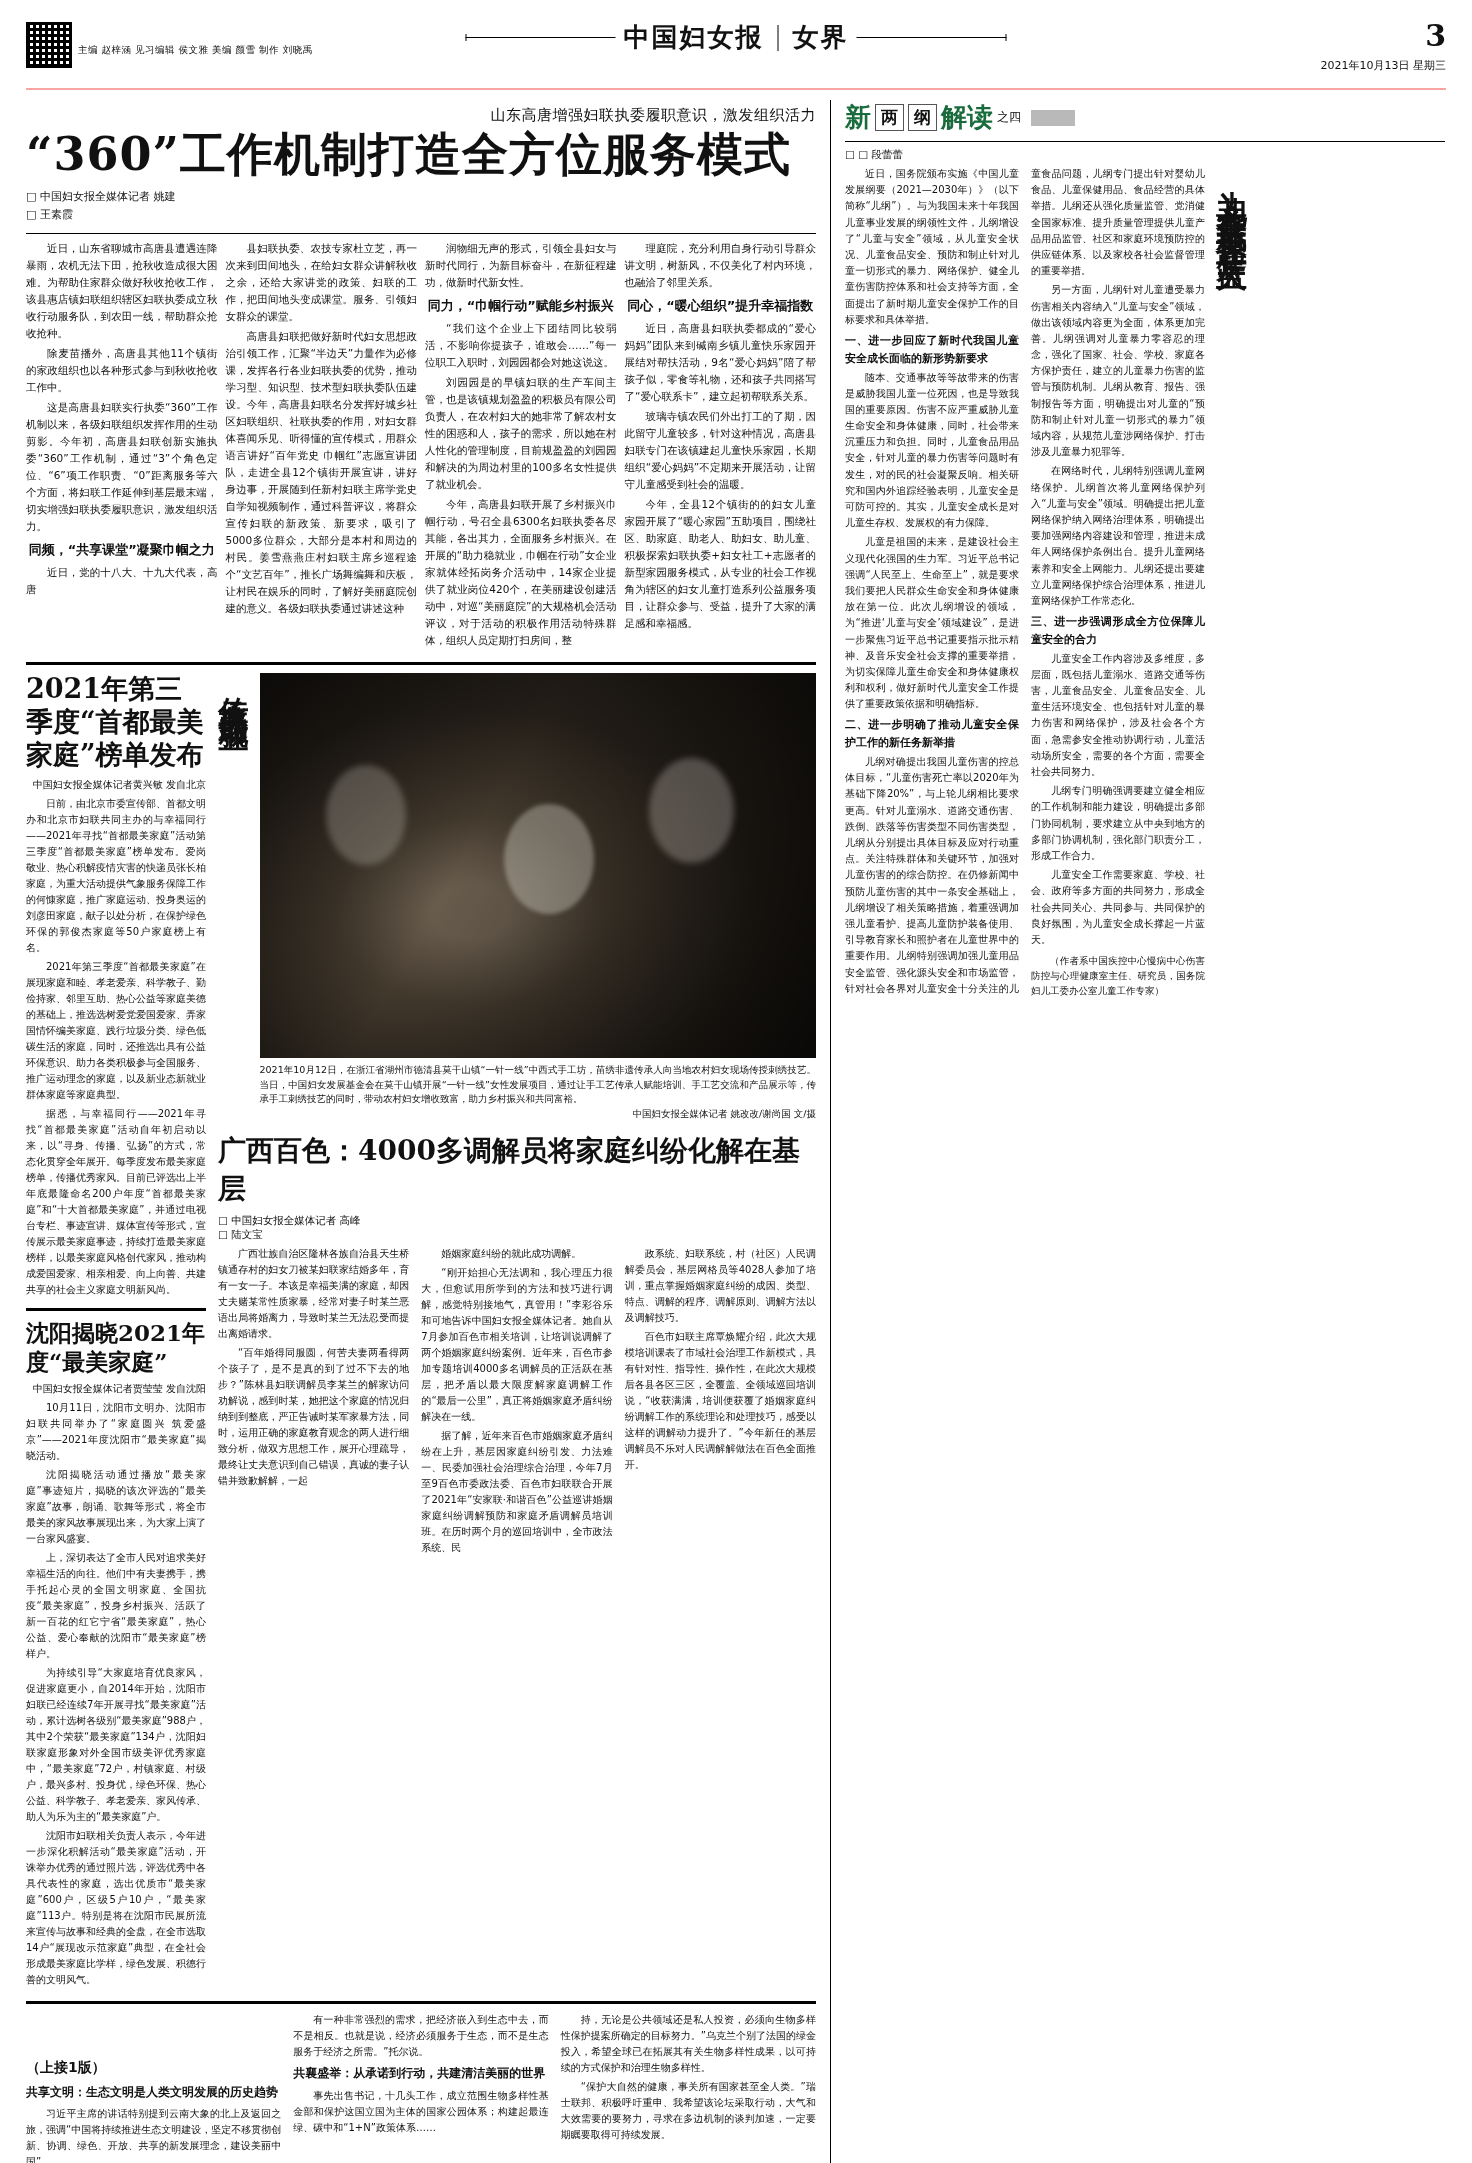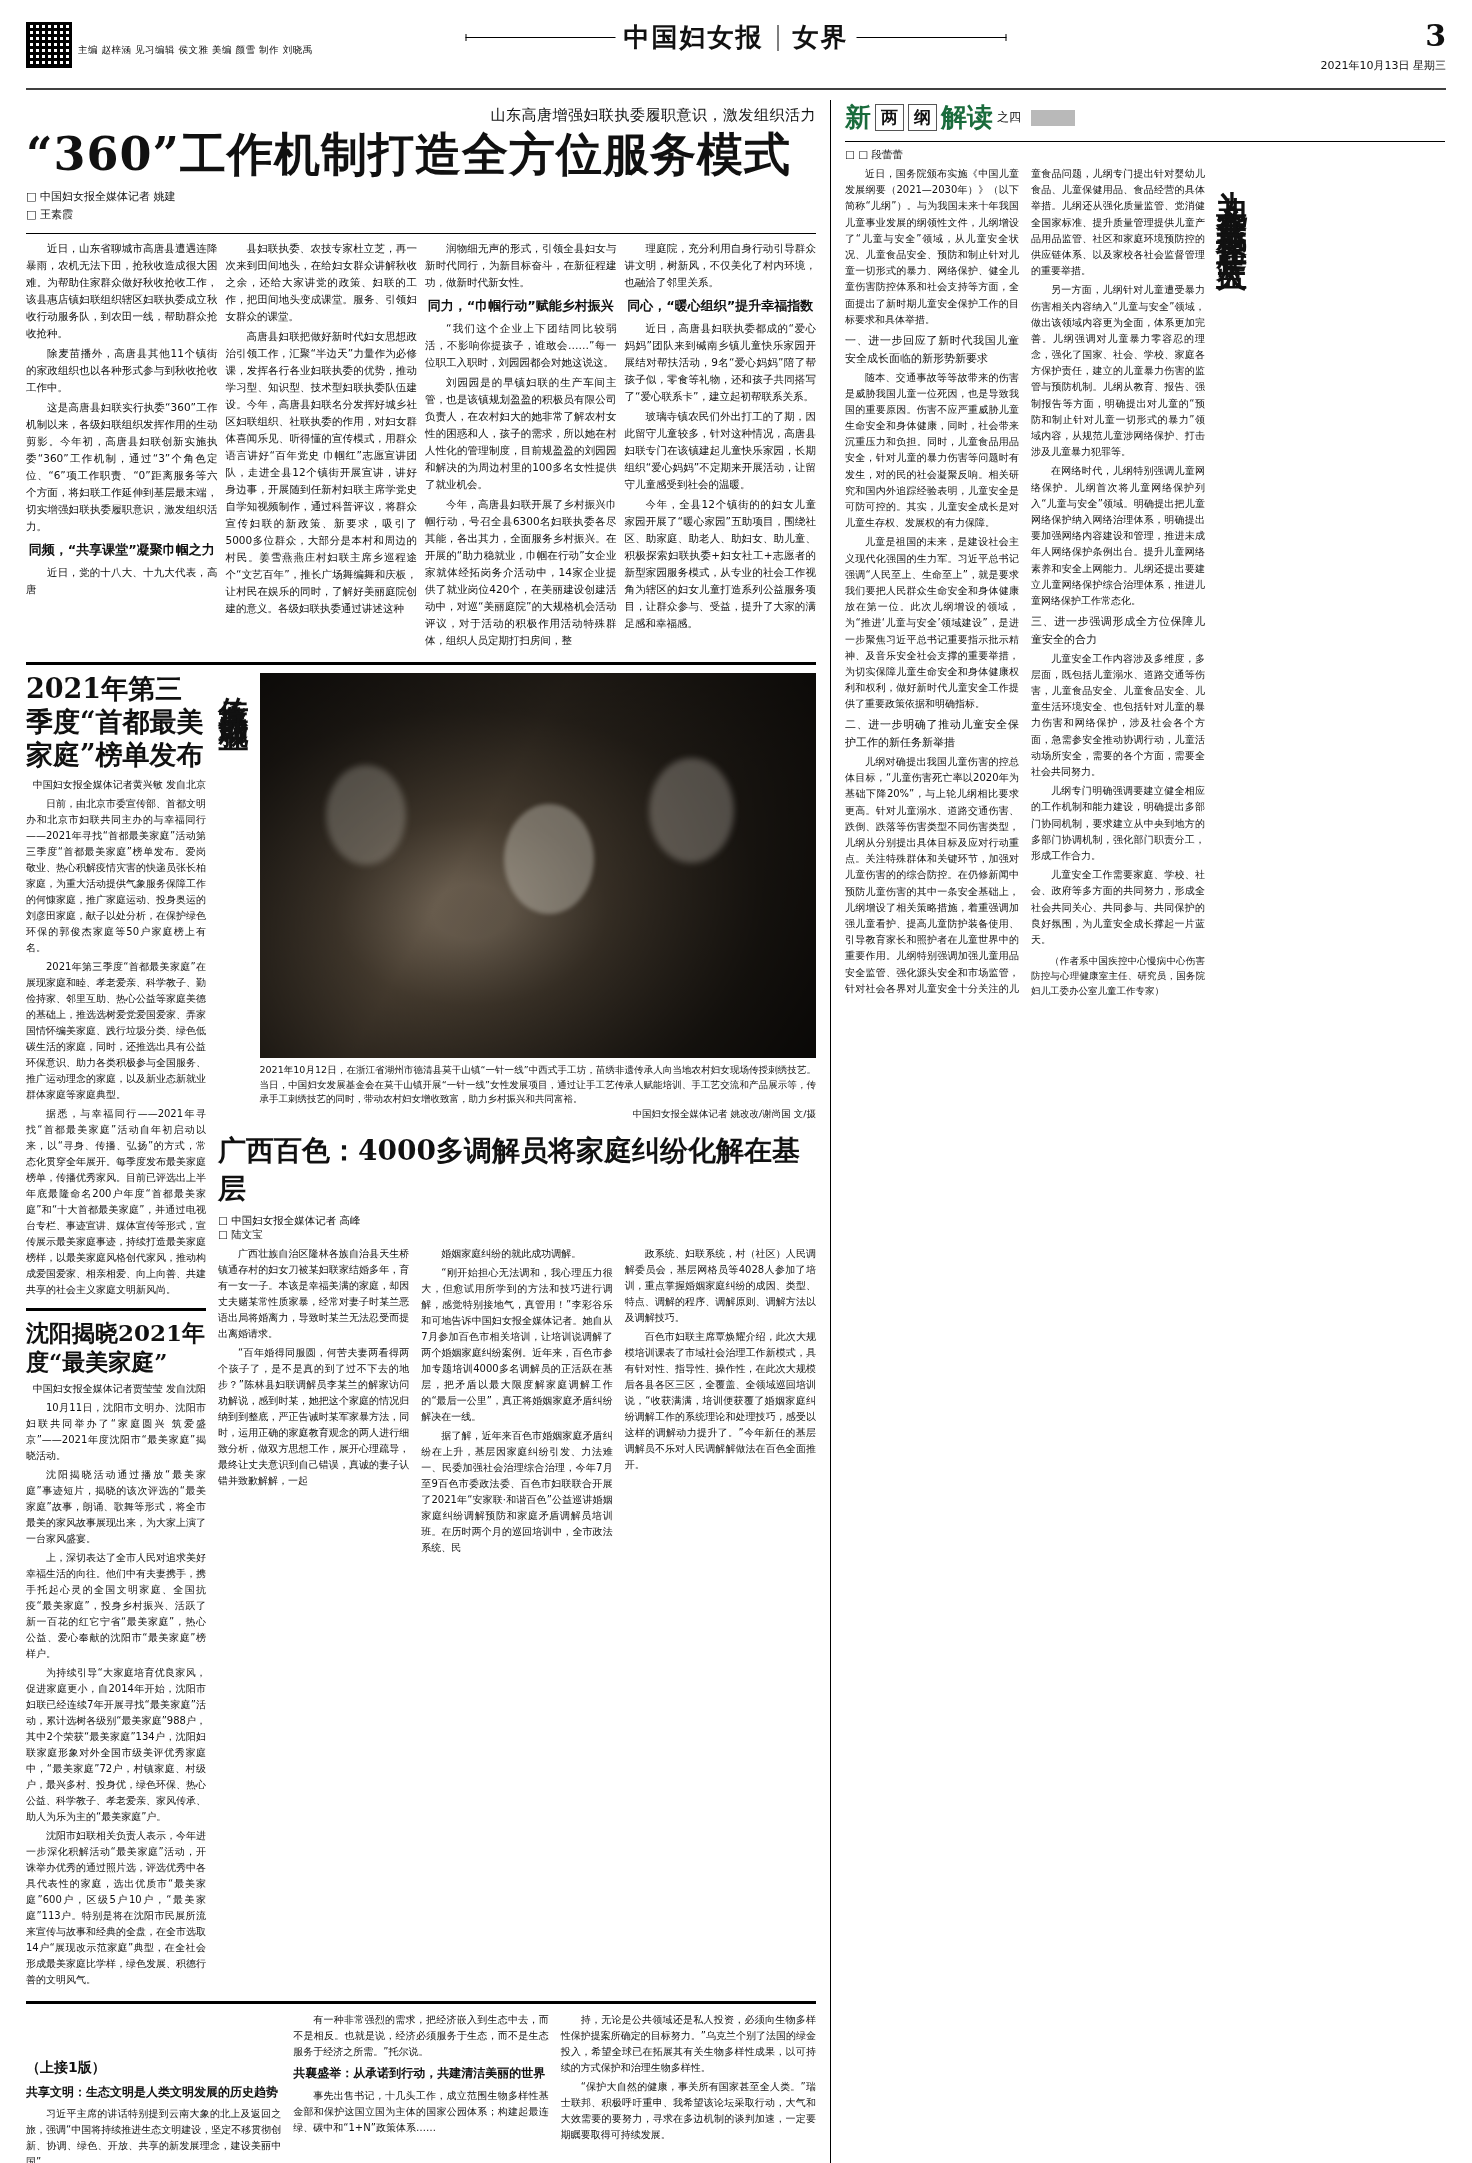--- a/index.html
+++ b/index.html
@@ -1,19 +1,19 @@
 <!DOCTYPE html>
 <html><head>
 <meta charset="utf-8">
 <style>
   html,body{margin:0;padding:0;background:#ffffff;}
   body{width:1472px;height:2163px;font-family:"DejaVu Sans","Liberation Sans",sans-serif;color:#111;}
   .page{position:relative;width:1472px;height:2163px;box-sizing:border-box;padding:18px 26px;}
   
-  .masthead{position:relative;height:70px;border-bottom:2px solid #404040;padding-left:28px;}
+  .masthead{position:relative;height:70px;border-bottom:2px solid #fca5a5;padding-left:28px;}
   .qr{position:absolute;left:0;top:4px;width:44px;height:44px;background:
       repeating-linear-gradient(90deg,#000 0 3px,#fff 3px 6px),
       repeating-linear-gradient(0deg,#000 0 3px,#fff 3px 6px);
       background-blend-mode:multiply;border:1px solid #000;}
   .staff{position:absolute;left:52px;top:26px;font-size:9.5px;letter-spacing:.5px;color:#111;white-space:nowrap;}
   .title-wrap{position:absolute;left:50%;top:2px;transform:translateX(-50%);display:flex;align-items:center;gap:8px;}
   .rule{width:150px;height:1px;background:#000;position:relative;}
   .rule:before{content:"";position:absolute;left:0;top:-3px;width:1px;height:7px;background:#000;}
   .rule.r:before{left:auto;right:0;}
   .paper-name{font-family:"DejaVu Serif","Liberation Serif",serif;font-size:26px;font-weight:bold;letter-spacing:2px;}
@@ -78,21 +78,21 @@
   .r-xin{font-size:26px;font-weight:bold;color:#1a6b3c;font-family:"DejaVu Serif",serif;}
   .r-cell{border:1px solid #555;padding:1px 5px;font-size:17px;font-weight:bold;font-family:"DejaVu Serif",serif;}
   .r-jie{font-size:26px;font-weight:bold;color:#1a6b3c;font-family:"DejaVu Serif",serif;}
   .r-zhi{font-size:12px;}
   .r-swatch{width:44px;height:16px;background:#b9b9b9;margin-left:6px;}
   .r-author{font-size:10.5px;margin:6px 0 4px;}
   .r-main{display:flex;gap:10px;margin-top:4px;}
   .r-text{width:360px;font-size:10px;line-height:1.62;text-align:justify;column-count:2;column-gap:12px;}
   .r-vtitle{writing-mode:vertical-rl;text-orientation:upright;font-size:31px;font-weight:bold;
             font-family:"DejaVu Serif",serif;letter-spacing:6px;line-height:1.1;}
-  .r-sub{font-weight:normal;font-size:11px;margin:4px 0 2px;text-indent:0;}
+  .r-sub{font-weight:bold;font-size:11px;margin:4px 0 2px;text-indent:0;}
   .r-foot{font-size:9.5px;line-height:1.55;margin-top:6px;text-align:justify;}
 </style>
 </head>
 <body>
 
 <div class="page">
 
   <div class="masthead">
     <div class="qr"></div>
     <div class="staff">主编 赵梓涵   见习编辑 侯文雅   美编 颜雪   制作 刘晓禹</div>

